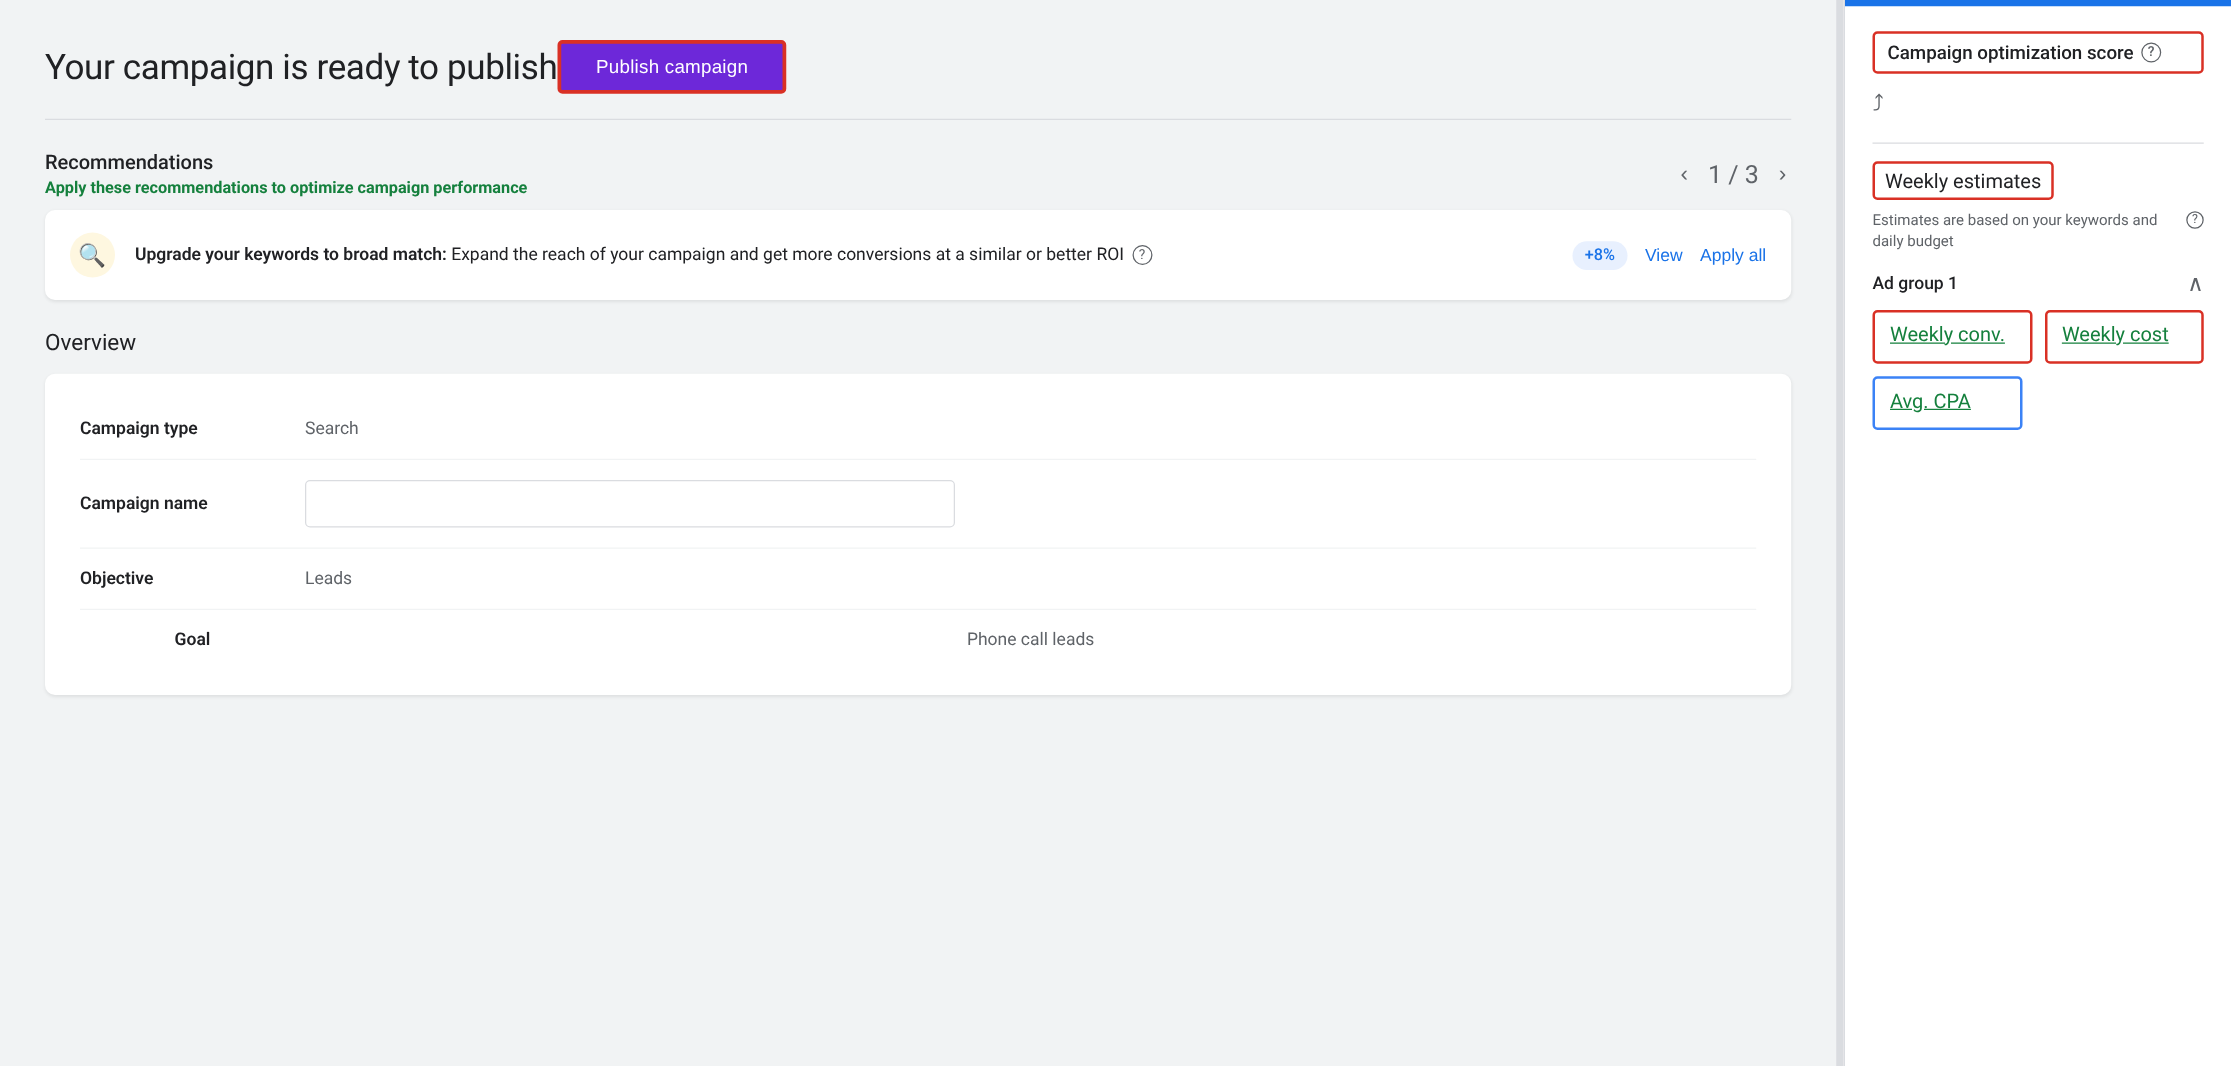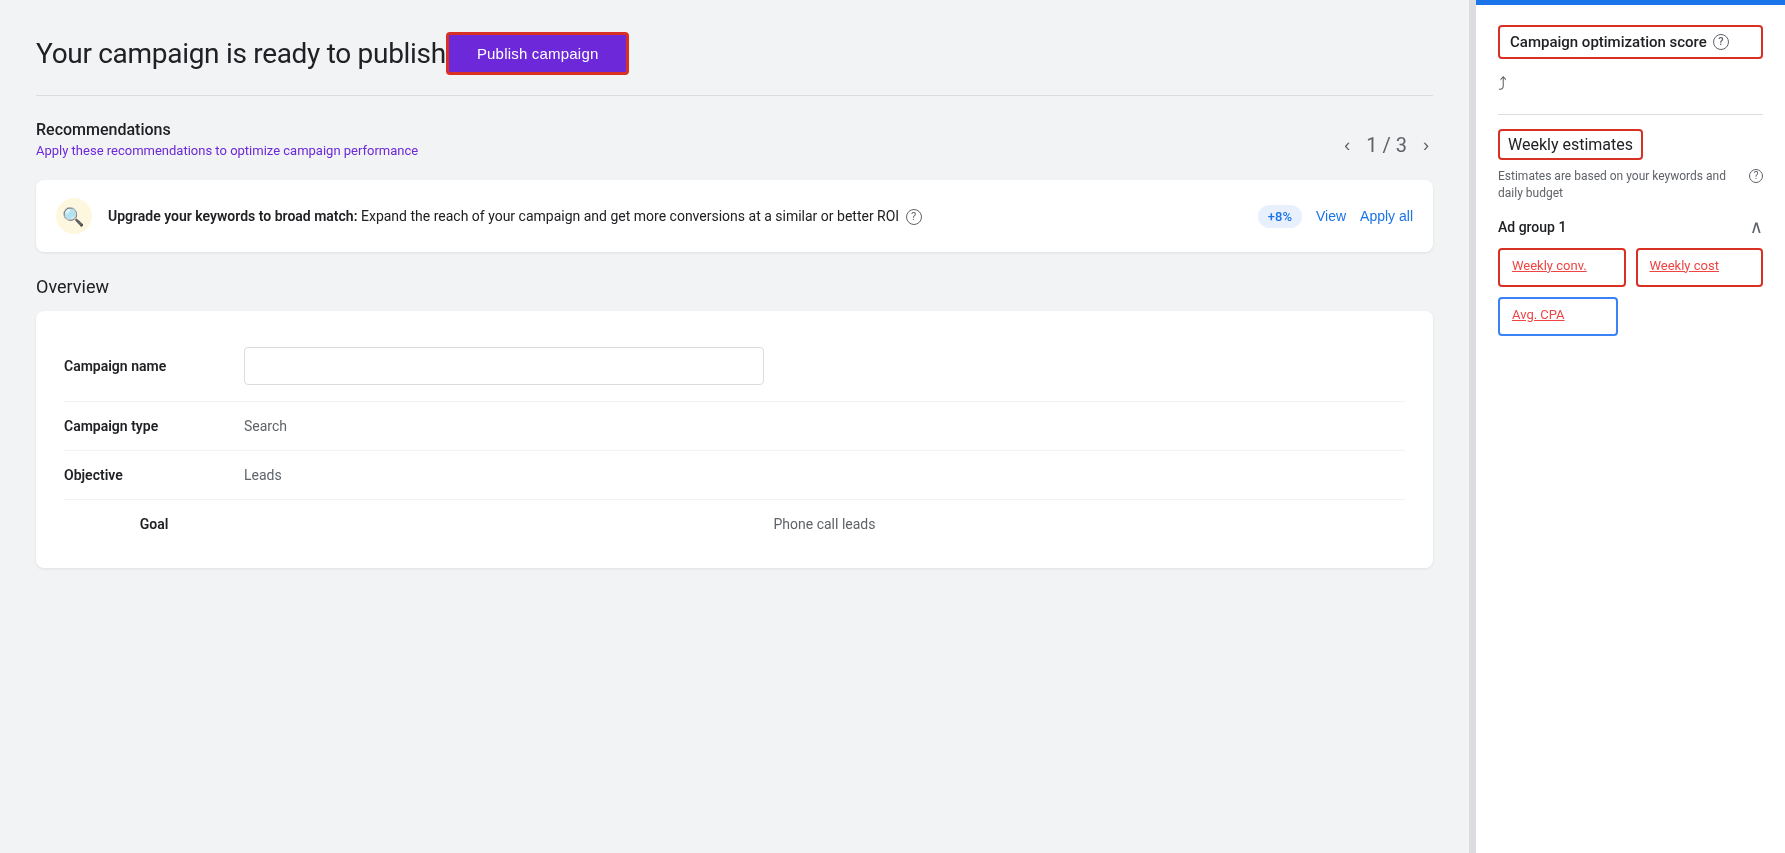--- a/index.html
+++ b/index.html
@@ -56,22 +56,22 @@
 
     
     .section-label {
       font-size: 16px;
       font-weight: 500;
       color: #202124;
       margin-bottom: 4px;
     }
     .section-sub {
       font-size: 13px;
-      color: #6d28d9;
-      margin-bottom: 12px;
+      color: #15803d;
+      font-weight: bold;
     }
     .recommendations-header {
       display: flex;
       align-items: center;
       justify-content: space-between;
       margin-bottom: 10px;
     }
     .rec-header-left {}
     .rec-header-right {
       display: flex;
@@ -332,22 +332,22 @@
       gap: 10px;
       margin-bottom: 10px;
     }
     .stat-box {
       border: 2px solid #d93025;
       border-radius: 4px;
       padding: 8px 12px;
       background: #fff;
     }
     .stat-box-label {
-      font-size: 13px;
-      color: #ef4444;
+      font-size: 16px;
+      color: #15803d;
       text-decoration: underline;
       cursor: pointer;
     }
     .stat-box-value {
       font-size: 13px;
       color: #202124;
       font-weight: 400;
       margin-top: 4px;
     }
 
@@ -408,29 +408,29 @@
         <button class="link-btn">Apply all</button>
       </div>
     </div>
   </div>
 
   <div>
     <div class="overview-title">Overview</div>
     <div class="overview-card">
 
       <div class="overview-row">
+        <span class="overview-key">Campaign type</span>
+        <span class="overview-value">Search</span>
+      </div>
+
+      <div class="overview-row">
         <span class="overview-key">Campaign name</span>
         <div>
           <input class="campaign-name-input" type="text" placeholder="" style="">
         </div>
-      </div>
-
-      <div class="overview-row">
-        <span class="overview-key">Campaign type</span>
-        <span class="overview-value">Search</span>
       </div>
 
       <div class="overview-row">
         <span class="overview-key">Objective</span>
         <span class="overview-value">Leads</span>
       </div>
 
       <div class="overview-row">
         <span class="overview-key">Goal</span>
         <span class="overview-value">Phone call leads</span>

